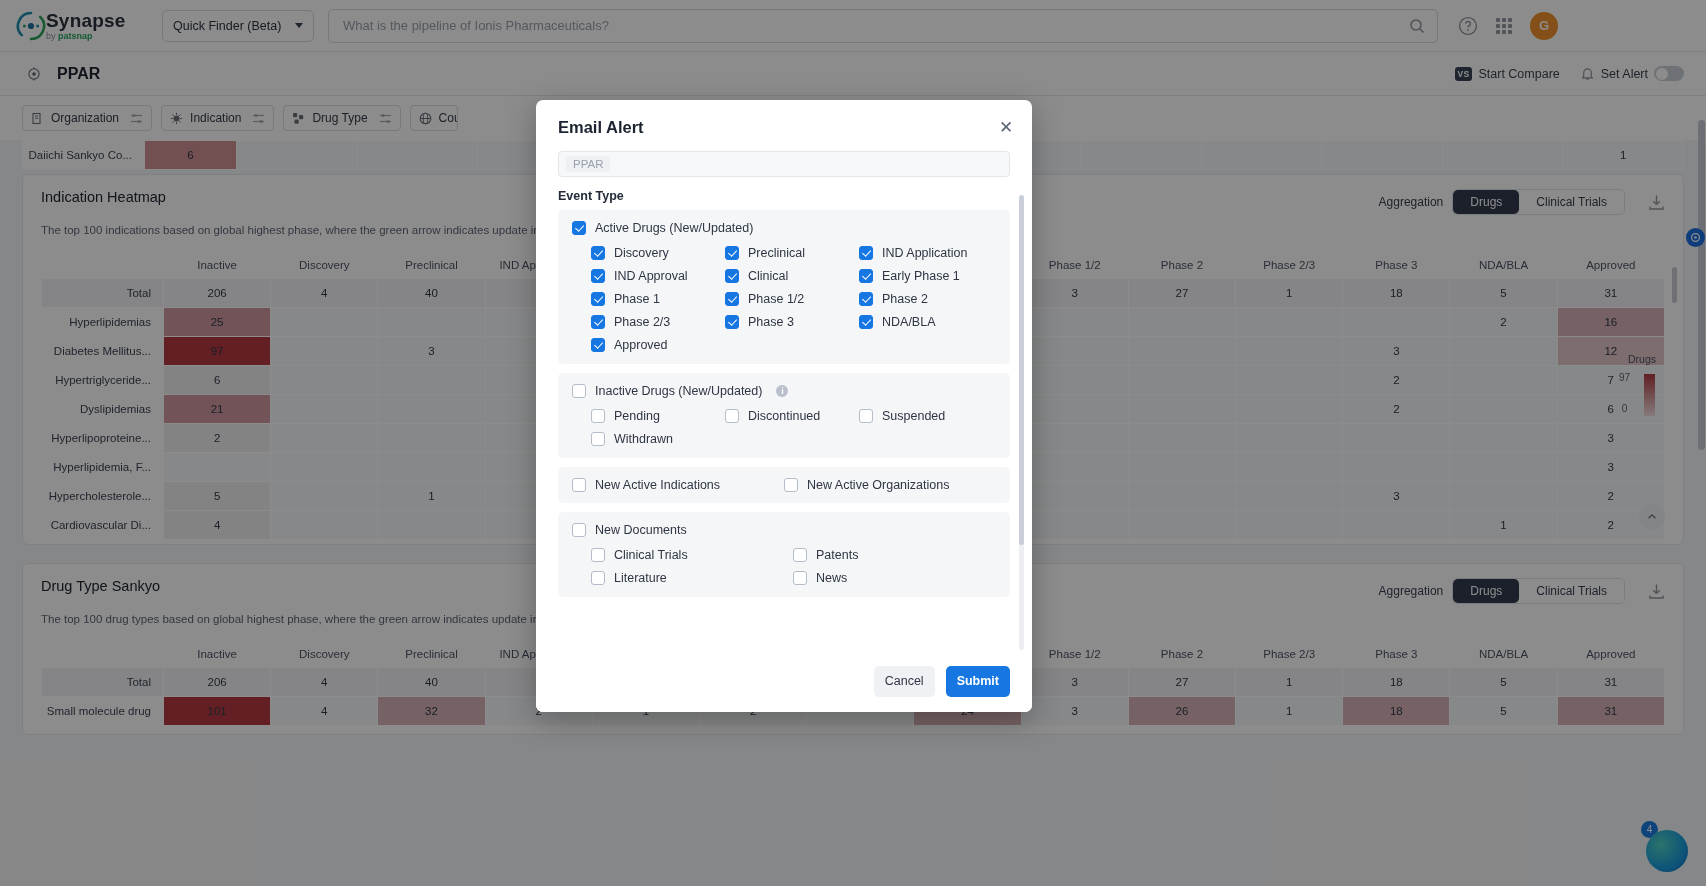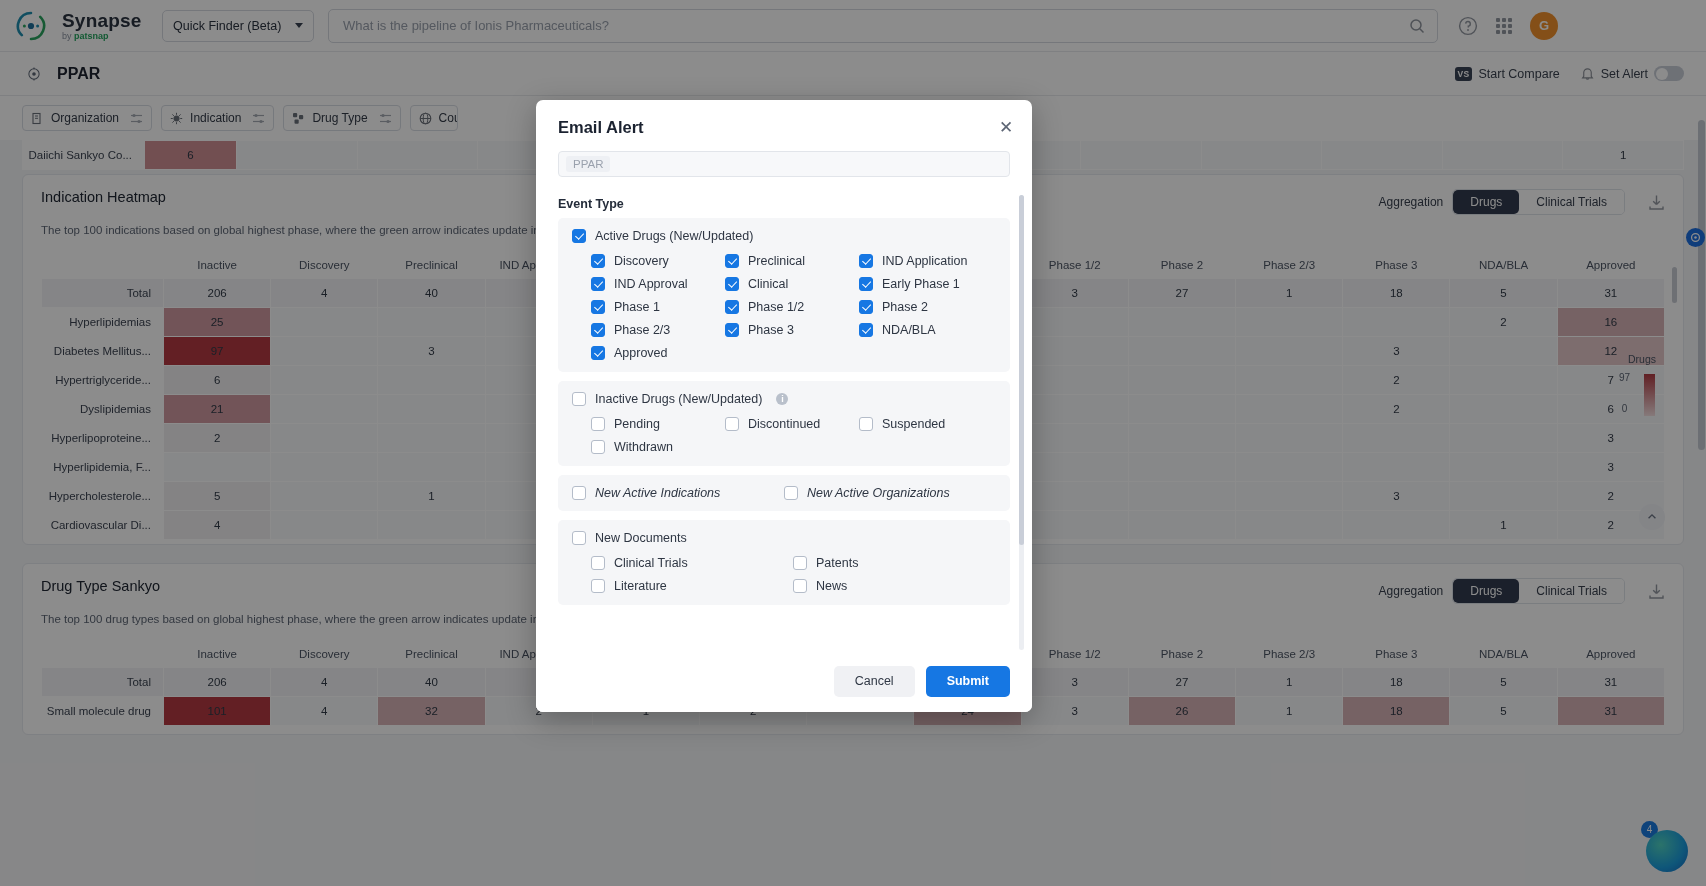--- a/index.html
+++ b/index.html
@@ -14,21 +14,21 @@
   #app { position: relative; width: 1706px; height: 886px; }
 
   
   .page { position: absolute; inset: 0; background: #f5f6f8; }
 
   
   .topbar {
     height: 52px; background: #ffffff; display: flex; align-items: center;
     padding: 0 16px; gap: 14px; border-bottom: 1px solid #e8eaed;
   }
-  .logo-wrap { display: flex; align-items: flex-end; gap: 16px; width: 132px; }
+  .logo-wrap { display: flex; align-items: flex-end; gap: 0; width: 132px; }
   .logo-mark { width: 30px; height: 30px; flex: 0 0 30px; }
   .logo-text { line-height: 1; }
   .logo-title { font-size: 19px; font-weight: 600; color: #2b3340; letter-spacing: .2px; }
   .logo-sub { font-size: 9px; color: #8b93a1; margin-top: 2px; }
   .logo-sub b { color: #25a55f; font-weight: 700; }
 
   .finder {
     width: 152px; height: 32px; border: 1px solid #d5d9e0; border-radius: 5px;
     background: #fff; display: flex; align-items: center; justify-content: space-between;
     padding: 0 10px; font-size: 12.5px; color: #2b3340; cursor: pointer;
@@ -201,21 +201,21 @@
     height: 26px; border: 1px solid #e2e5ea; border-radius: 4px; background: #f7f8fa;
     display: flex; align-items: center; padding: 0 7px;
   }
   .tag {
     background: #eef0f4; border-radius: 3px; font-size: 11.5px; color: #9aa1ad; padding: 2px 7px;
   }
 
   .grp {
     background: #f5f6f8; border-radius: 5px; padding: 11px 14px 12px 14px; margin-bottom: 9px;
   }
-  .grp.flat { padding: 11px 14px; font-style: italic; }
+  .grp.flat { padding: 11px 14px; }
   .chk-row { display: flex; align-items: center; gap: 9px; }
   .chk {
     width: 14px; height: 14px; border-radius: 3px; flex: 0 0 14px; cursor: pointer;
     border: 1.3px solid #b4bcc9; background: #fff; position: relative;
   }
   .chk.on { background: #1677e3; border-color: #1677e3; }
   .chk.on::after {
     content: ""; position: absolute; left: 4.3px; top: 1.3px; width: 3.6px; height: 7.4px;
     border: solid #fff; border-width: 0 1.7px 1.7px 0; transform: rotate(43deg);
   }
@@ -233,21 +233,21 @@
   .duo-grid {
     display: grid; grid-template-columns: 1fr 1fr;
   }
   .cell { display: flex; align-items: center; gap: 9px; }
 
   .m-foot {
     height: 62px; display: flex; align-items: center; justify-content: flex-end; gap: 11px;
     padding: 0 22px; background: #fff;
   }
   .btn {
-    height: 31px; border-radius: 5px; font-size: 12.5px; padding: 0 21px; cursor: pointer;
+    height: 31px; border-radius: 5px; font-size: 12.5px; padding: 0 11px; cursor: pointer;
     border: 0; font-family: "Liberation Sans", sans-serif;
   }
   .btn-cancel { background: #f0f1f4; color: #303845; }
   .btn-submit { background: #1677e3; color: #fff; font-weight: 600; }
 </style>
 </head>
 <body>
 
 <div id="app">
 
@@ -761,21 +761,21 @@
     <div class="m-head">
       <div class="m-title">Email Alert</div>
       <div class="m-close">✕</div>
     </div>
 
     <div class="m-body">
       <div class="fld-input">
         <span class="tag">PPAR</span>
       </div>
 
-      <div class="fld-label" style="margin-top:20px">Event Type</div>
+      <div class="fld-label" style="margin-top:12px">Event Type</div>
 
       <div class="grp">
         <div class="chk-row">
           <span class="chk on"></span>
           <span class="chk-lbl">Active Drugs (New/Updated)</span>
         </div>
         <div class="sub-grid">
           <div class="cell">
               <span class="chk on"></span>
               <span class="chk-lbl">Discovery</span>

